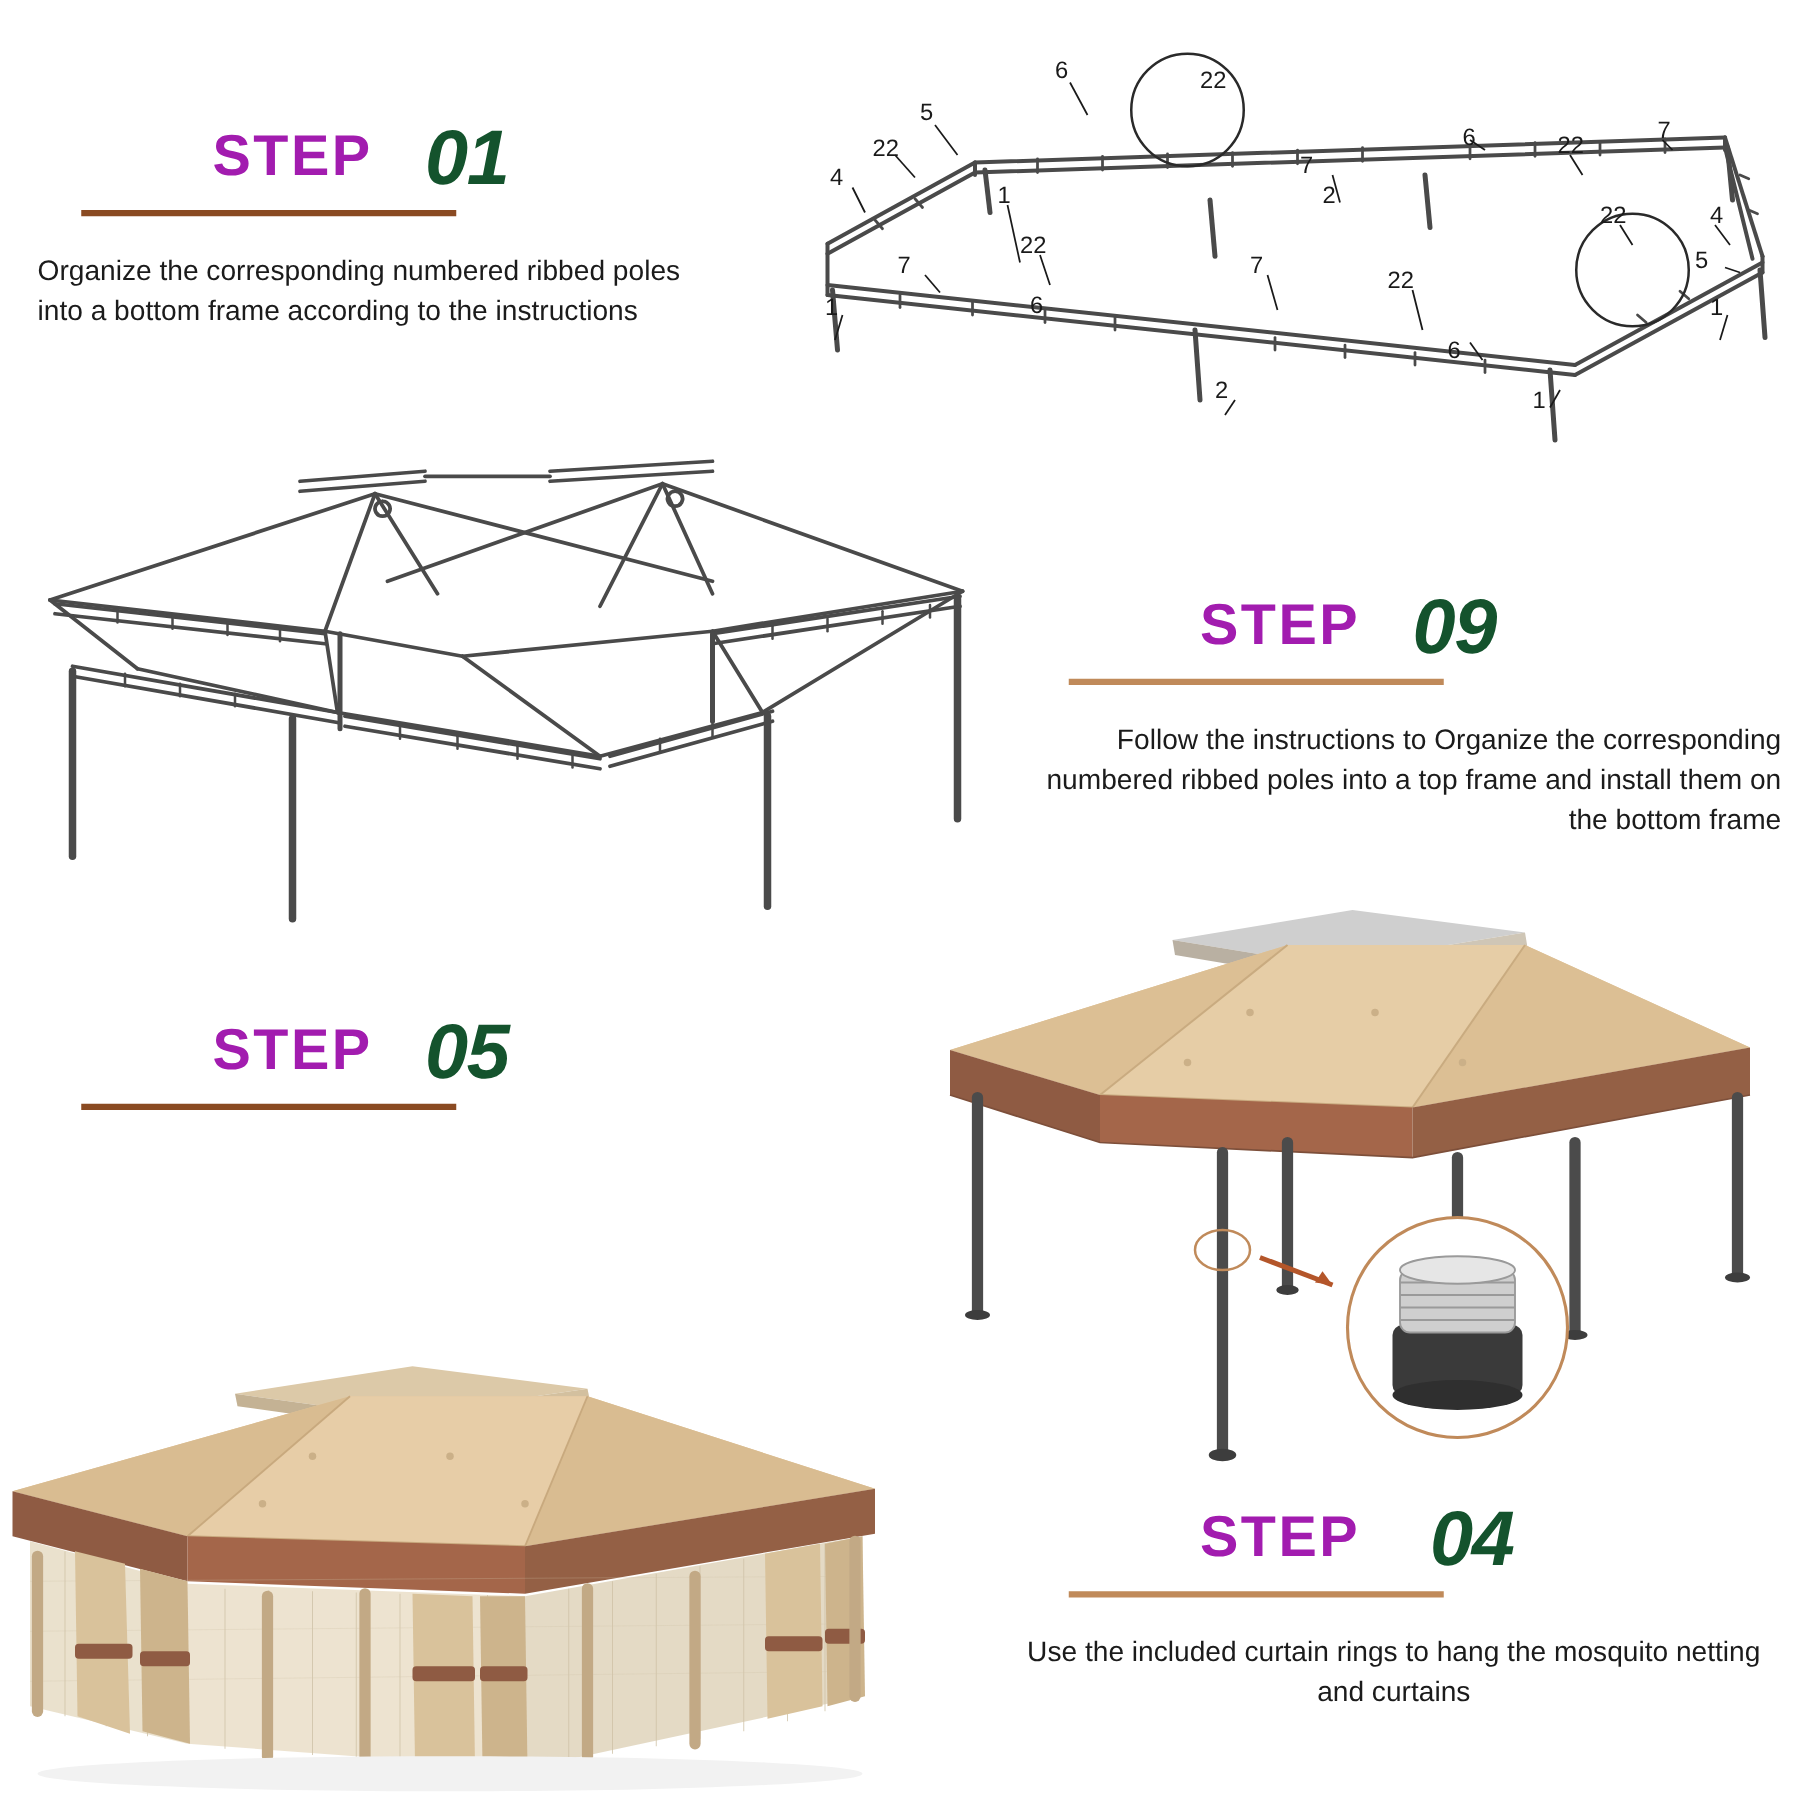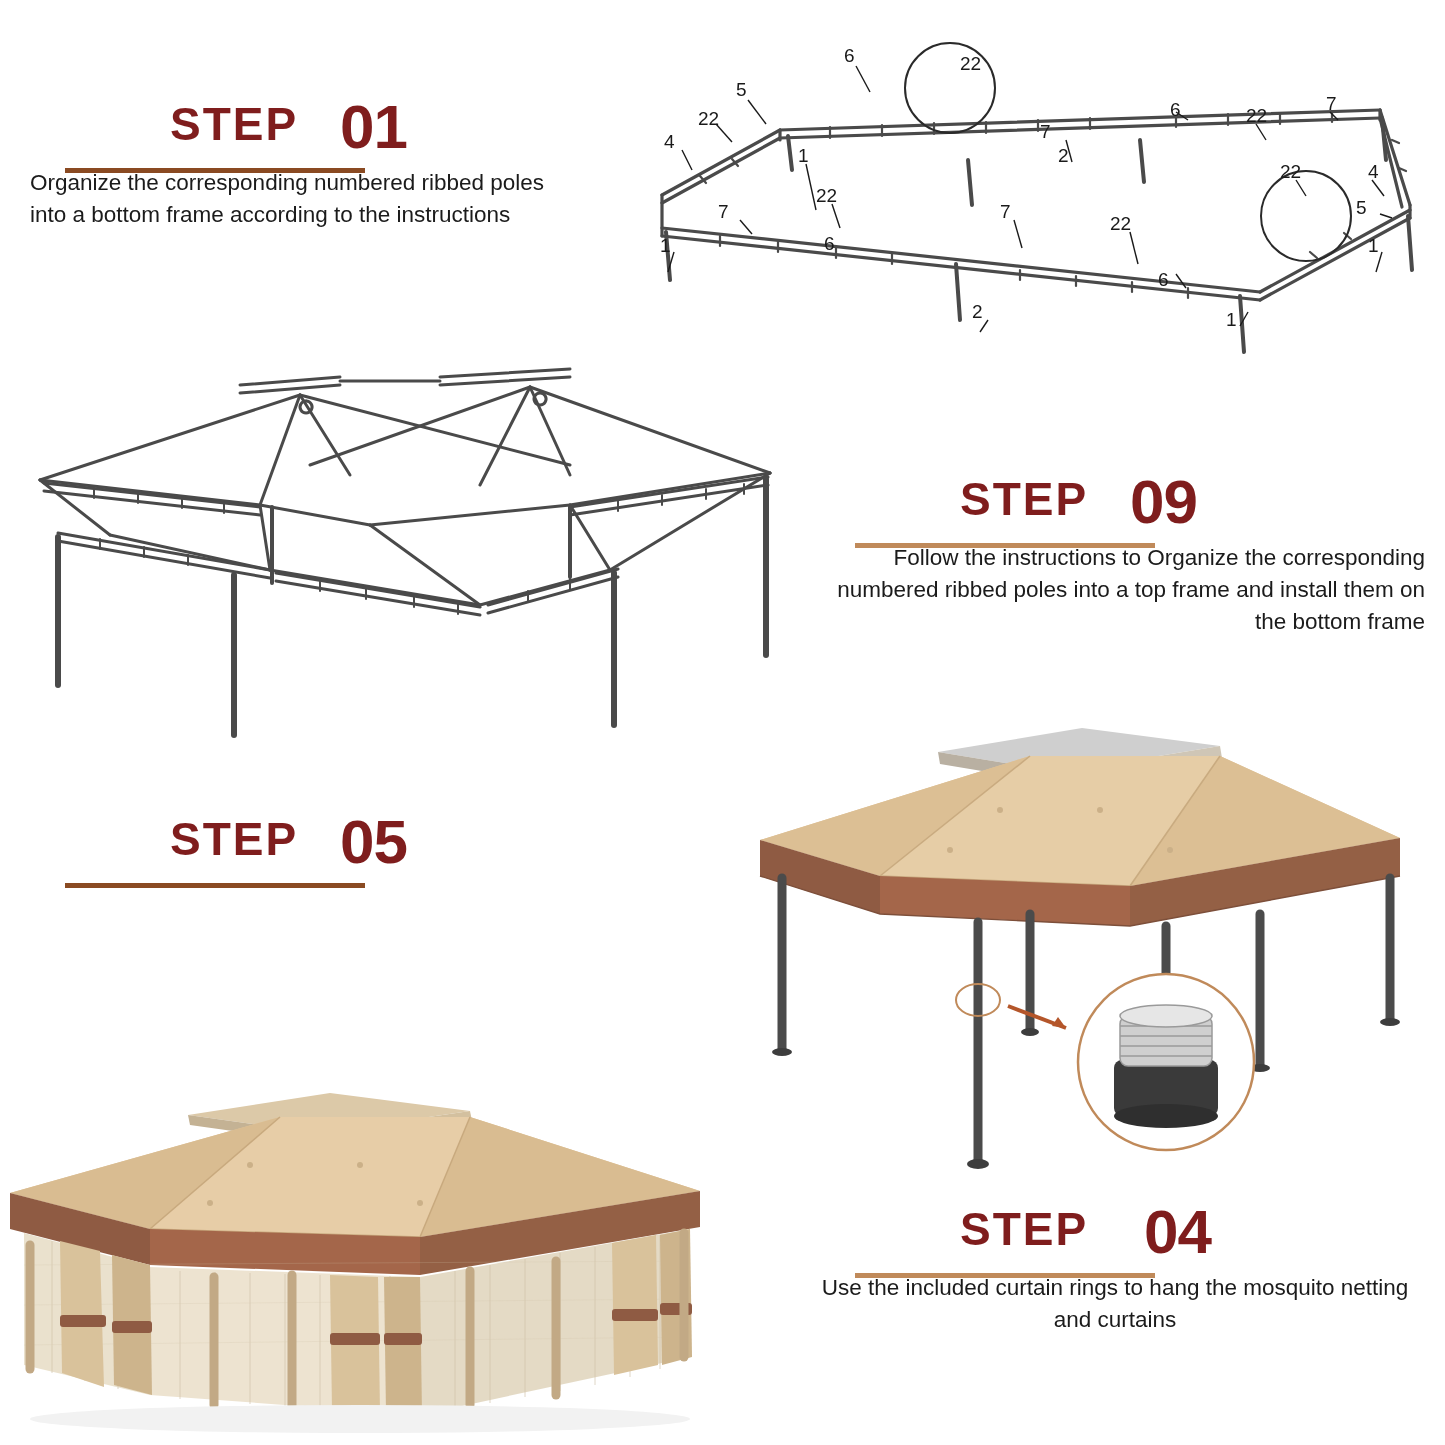--- a/index.html
+++ b/index.html
@@ -15,45 +15,47 @@
 
   .stage { position: absolute; inset: 0; }
 
   
   .step-block { position: absolute; }
   .step-head { position: relative; height: 72px; }
   .step-word {
     font-size: 46px;
     font-weight: bold;
     letter-spacing: 2px;
-    color: #7f1d1d;
+    color: #a21caf;
     position: absolute;
     top: 2px;
   }
   .step-num {
     font-size: 62px;
     font-weight: bold;
-    color: #7f1d1d;
+    font-style: italic;
+    color: #14532d;
     position: absolute;
     top: -4px;
     letter-spacing: -1px;
   }
   .step-rule {
     position: absolute;
     height: 5px;
     background: #8a4a22;
     bottom: -6px;
     left: 0;
   }
   .step-rule.light { background: #c08a5a; }
 
   .step-text {
     font-size: 22.5px;
     line-height: 1.42;
     color: #1b1b1b;
+    margin-top: 34px;
   }
   .align-right { text-align: right; }
   .align-center { text-align: center; }
 
   
   .fig { position: absolute; }
   .fig svg { display: block; }
 
   .callout-num {
     font-size: 19px;

